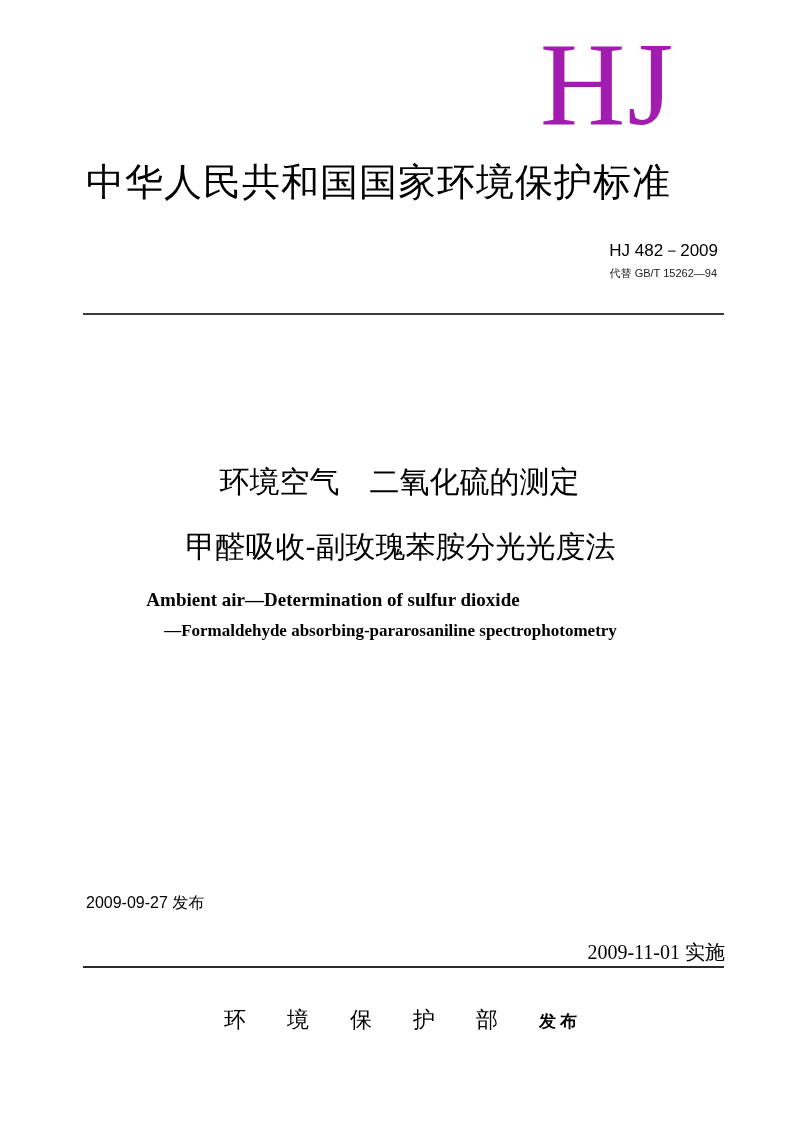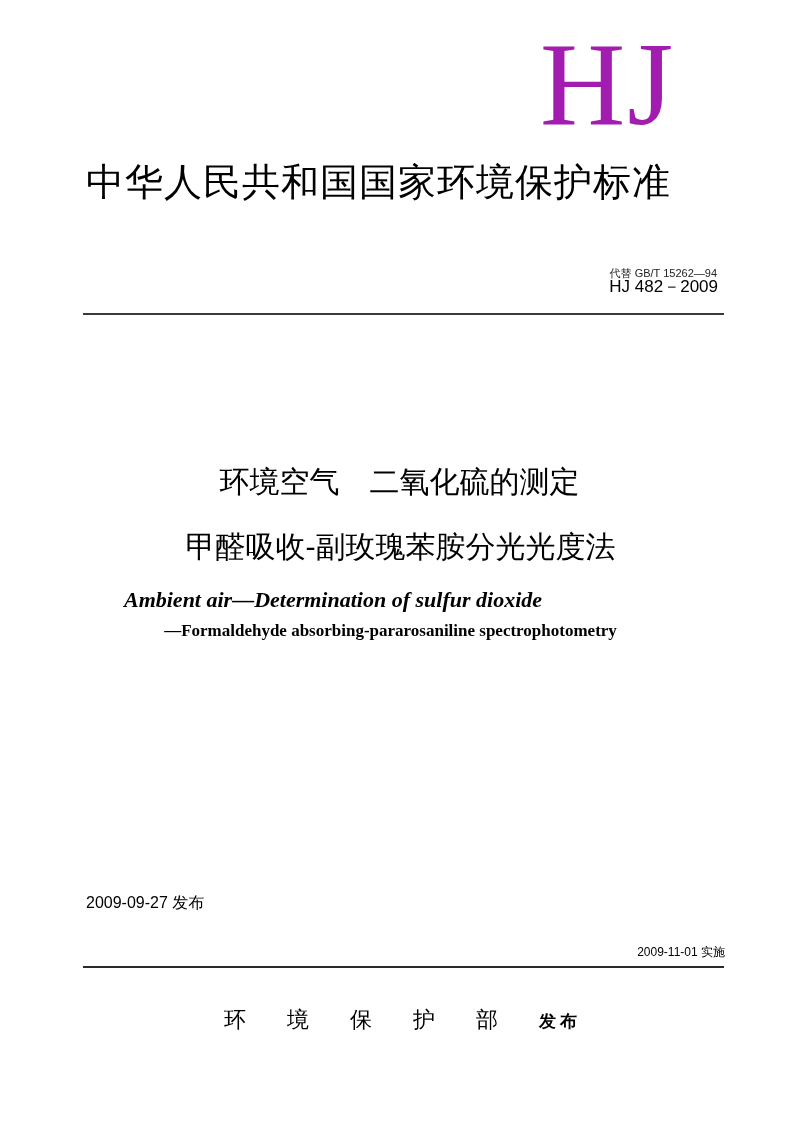--- a/index.html
+++ b/index.html
@@ -1,28 +1,28 @@
 <!DOCTYPE html>
 <html><head>
 <meta charset="utf-8">
 <style>
   html, body { margin: 0; padding: 0; background: #ffffff; }
   body { width: 793px; height: 1122px; position: relative; overflow: hidden; color: #000; }
   .abs { position: absolute; white-space: nowrap; }
   .logo { left: 540px; top: 30px; width: 180px; font-family: Liberation Serif, serif; font-size: 118px; line-height: 110px; letter-spacing: 2px; color: #a21caf; }
   .org { left: 86px; top: 158px; font-family: "DejaVu Serif", "Liberation Serif", serif; font-size: 38px; line-height: 48px; letter-spacing: 1px; }
-  .stdno { right: 75px; top: 240px; font-family: "Liberation Sans", sans-serif; font-size: 17px; line-height: 22px; text-align: right; margin-top: 36px; }
+  .stdno { right: 75px; top: 240px; font-family: "Liberation Sans", sans-serif; font-size: 17px; line-height: 22px; text-align: right; }
   .replaces { right: 76px; top: 266px; font-family: Liberation Sans, sans-serif; font-size: 11px; line-height: 14px; color: #222; text-align: right; }
   .rule-top { left: 83px; top: 313px; width: 641px; height: 2px; background: #3a3a3a; }
   .title-cn-1 { left: 0; width: 793px; top: 462px; text-align: center; font-family: Liberation Mono, monospace; font-size: 30px; line-height: 44px; padding-left: 6px; box-sizing: border-box; }
   .title-cn-2 { left: 0; width: 793px; top: 525px; text-align: center; font-family: "DejaVu Serif", "Liberation Serif", serif; font-size: 30px; line-height: 44px; padding-left: 8px; box-sizing: border-box; }
-  .title-en-1 { left: 0; width: 666px; top: 589px; text-align: center; font-family: "Liberation Serif", serif; font-weight: bold; font-size: 22px; line-height: 22px; font-style: italic; }
+  .title-en-1 { left: 0; width: 666px; top: 589px; text-align: center; font-family: "Liberation Serif", serif; font-weight: bold; font-size: 19px; line-height: 22px; }
   .title-en-2 { left: 0; width: 781px; top: 620px; text-align: center; font-family: "Liberation Serif", serif; font-weight: bold; font-size: 17px; line-height: 22px; }
   .date-issue { left: 86px; top: 892px; font-family: "Liberation Sans", sans-serif; font-size: 16px; line-height: 22px; }
-  .date-impl { right: 68px; top: 941px; font-family: Liberation Sans, sans-serif; font-size: 12px; line-height: 22px; text-align: center; }
+  .date-impl { right: 68px; top: 941px; font-family: Liberation Serif, serif; font-size: 20px; line-height: 22px; text-align: center; }
   .rule-bottom { left: 83px; top: 966px; width: 641px; height: 2px; background: #2a2a2a; }
   .publisher { left: 224px; top: 1005px; font-family: "DejaVu Serif", "Liberation Serif", serif; font-size: 22px; line-height: 30px; }
   .publisher .ch { display: inline-block; margin-right: 41px; }
   .publisher .ch:last-of-type { margin-right: 20px; }
   .publisher .pub-suffix { font-family: "DejaVu Sans", sans-serif; font-size: 17px; font-weight: bold; letter-spacing: 4px; }
 </style>
 </head>
 <body>
 
 <div class="abs logo">HJ</div>

